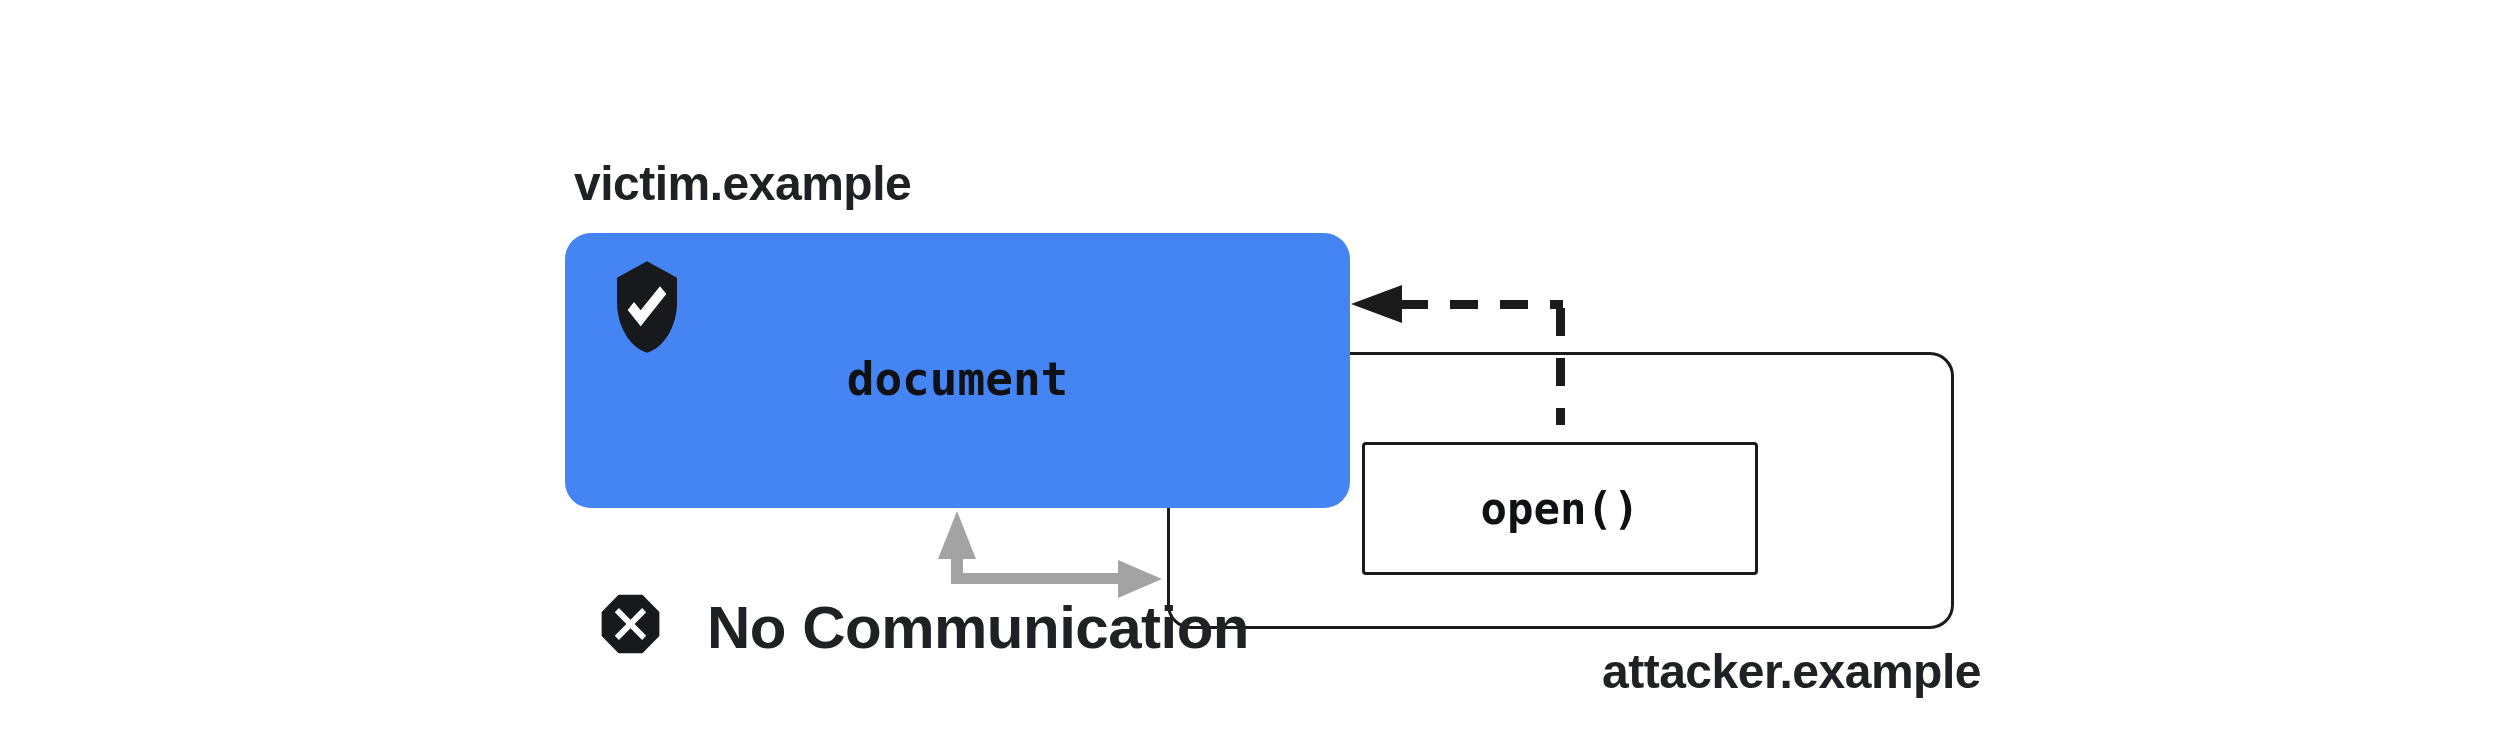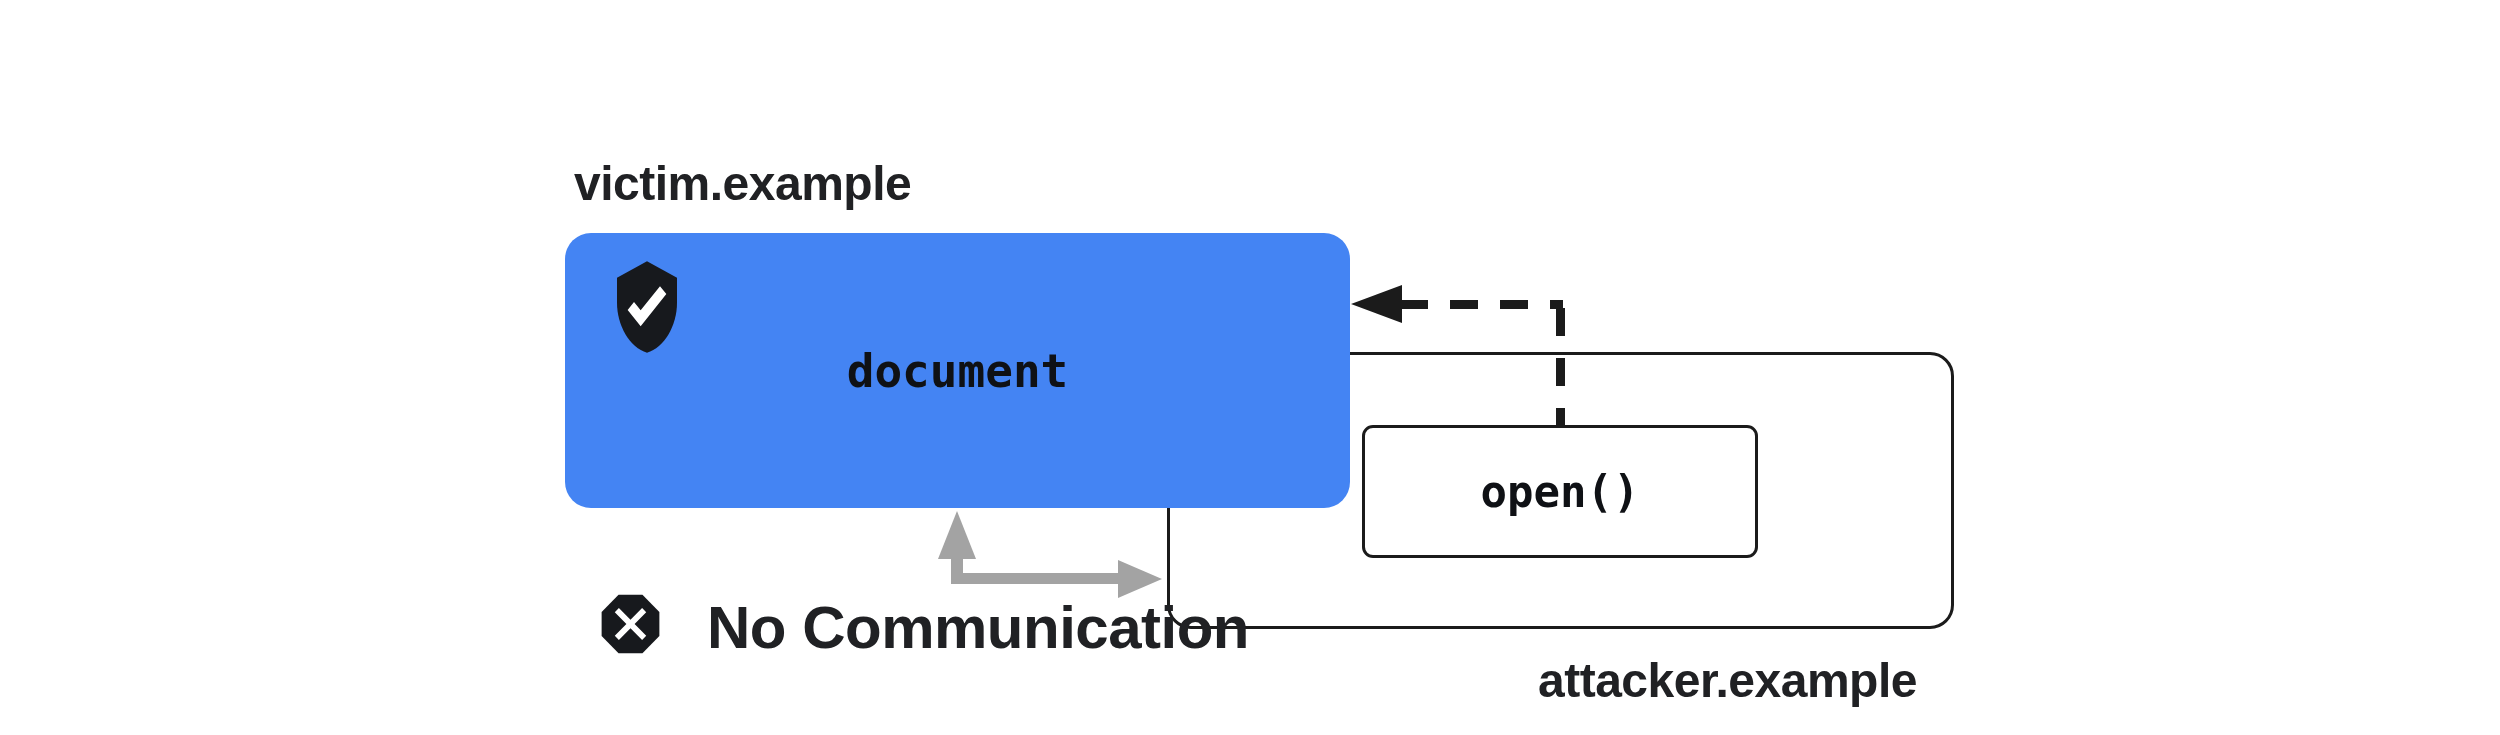--- a/index.html
+++ b/index.html
@@ -8,21 +8,21 @@
   .stage{position:relative;width:2500px;height:735px;background:var(--background,#ffffff);}
 
   
   .domain-label{
     position:absolute;
     font-size:48px;font-weight:bold;line-height:1;
     color:var(--ink,#202124);letter-spacing:-0.5px;white-space:nowrap;
   }
   .mono{
     font-family:"DejaVu Sans Mono","Liberation Mono",monospace;
-    font-weight:bold;color:#0f1115;white-space:nowrap;
+    font-weight:bold;color:#0f1115;white-space:nowrap;margin-top:17px;
   }
 
   
   .victim-box{
     position:absolute;left:565px;top:233px;width:785px;height:275px;
     background:var(--victim-box-fill,#4484f3);border-radius:26px;
     z-index:3;
   }
   .victim-box .text-stack{
     position:absolute;inset:0;
@@ -35,21 +35,21 @@
   .attacker-box{
     position:absolute;left:1167px;top:352px;width:787px;height:277px;
     box-sizing:border-box;border:3px solid var(--ink-strong,#1b1b1b);
     border-radius:24px;background:#ffffff;z-index:1;
   }
 
   
   .open-box{
     position:absolute;left:1362px;top:425px;width:396px;height:133px;
     box-sizing:border-box;border:3px solid var(--ink-strong,#1b1b1b);
-    border-radius:11px;background:#ffffff;z-index:4;
+    border-radius:4px;background:#ffffff;z-index:4;
     display:flex;align-items:center;justify-content:center;
     font-size:44px;
   }
 
   
   .dash-h{
     position:absolute;left:1400px;top:300px;width:163px;height:9px;z-index:5;
     background:repeating-linear-gradient(to right,
       var(--ink-strong,#1b1b1b) 0 28px, transparent 28px 50px);
   }
@@ -84,21 +84,21 @@
 
   
   .blocked-icon{position:absolute;left:592px;top:585px;width:77px;height:78px;z-index:2;}
   .no-comm-label{
     position:absolute;left:707px;top:598px;z-index:2;
     font-size:60px;font-weight:bold;line-height:1;
     color:var(--ink,#202124);letter-spacing:-0.5px;white-space:nowrap;
   }
 
   .victim-label{left:574px;top:160px;}
-  .attacker-label{left:1538px;top:648px;margin-top:9px;}
+  .attacker-label{left:1602px;top:648px;}
 </style>
 </head>
 <body>
 
 <div class="stage">
 
   <div class="domain-label victim-label">victim.example</div>
 
   <div class="attacker-box"></div>
 

